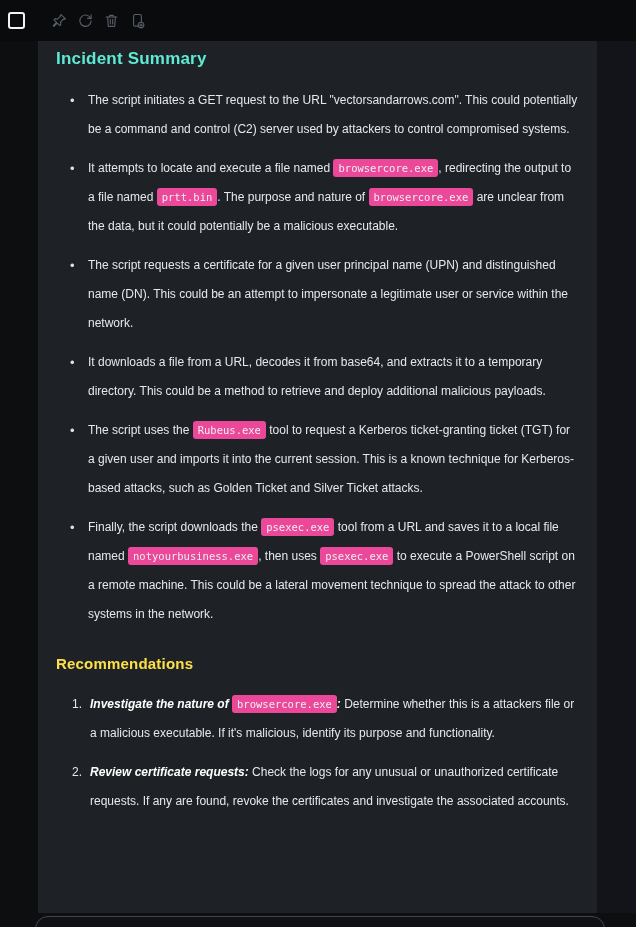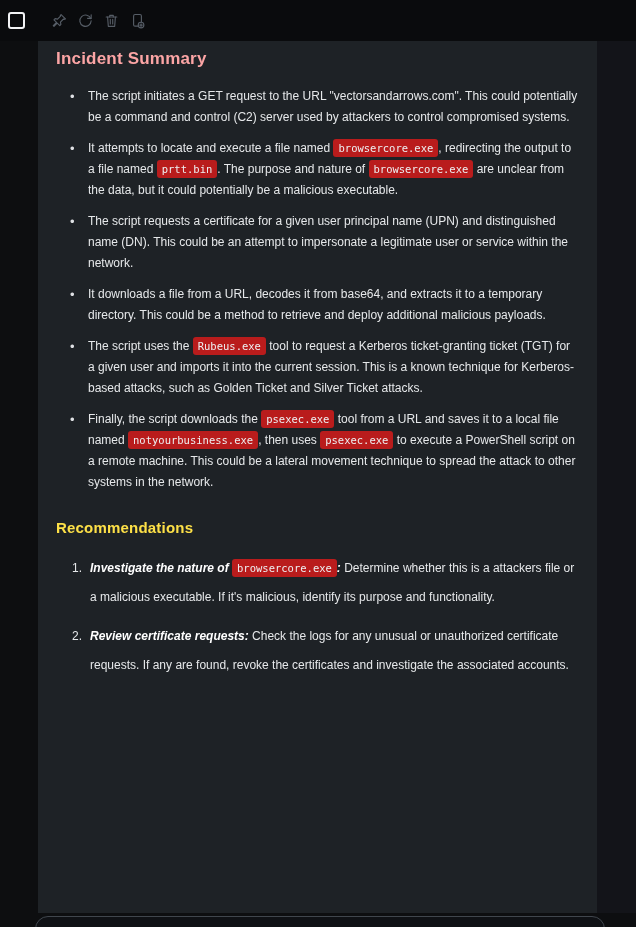--- a/index.html
+++ b/index.html
@@ -31,50 +31,50 @@
 
   
   .right-strip { position: absolute; top: 41px; right: 0; width: 39px; height: 872px; background: #131419; }
 
   
   .panel {
     position: absolute; top: 41px; left: 38px; width: 559px; height: 872px;
     background: #1e2226; overflow: hidden;
     padding: 8px 17px 0 18px;
   }
-  h1.sec-heading { font-size: 17px; font-weight: 700; color: #fca5a5; letter-spacing: .2px; }
+  h1.sec-heading { font-size: 17px; font-weight: 700; color: #5eead4; letter-spacing: .2px; }
   h2.sec-heading { font-size: 15px; font-weight: 700; color: #fde047; margin-top: 26px; letter-spacing: .2px; }
   p.intro { margin-top: 15px; font-size: 12px; line-height: 18.5px; color: #e6e8ea; }
   p.intro2 { margin-top: 17px; font-size: 12px; line-height: 18.5px; color: #e6e8ea; }
 
   ul.findings { list-style: none; margin-top: 17px; }
   ul.findings > li {
     position: relative; padding-left: 32px; margin-bottom: 10px;
-    font-size: 12px; line-height: 21px; max-width: 524px;
+    font-size: 12px; line-height: 29px; max-width: 524px;
   }
   ul.findings > li::before {
     content: "\2022"; position: absolute; left: 14px; top: 0;
     color: #dfe1e4; font-size: 13px;
   }
 
   ol.recs { list-style: none; counter-reset: rec; margin-top: 18px; }
   ol.recs > li {
     position: relative; padding-left: 34px; margin-bottom: 10px;
     font-size: 12px; line-height: 29px; max-width: 524px;
     counter-increment: rec;
   }
   ol.recs > li::before {
     content: counter(rec) "."; position: absolute; left: 16px; top: 0;
     color: #e6e8ea;
   }
 
   code.inline-code {
     font-family: "DejaVu Sans Mono", monospace;
     font-size: 10.5px;
-    background: #b91c1c;
+    background: #ec4899;
     color: #eef0f2;
     padding: 3px 5px;
     border-radius: 3px;
     white-space: nowrap;
   }
   strong { color: #ffffff; font-weight: 700; font-style: italic; }
 
   
   .chat-input {
     position: absolute; left: 35px; right: 31px; top: 916px; height: 40px;

